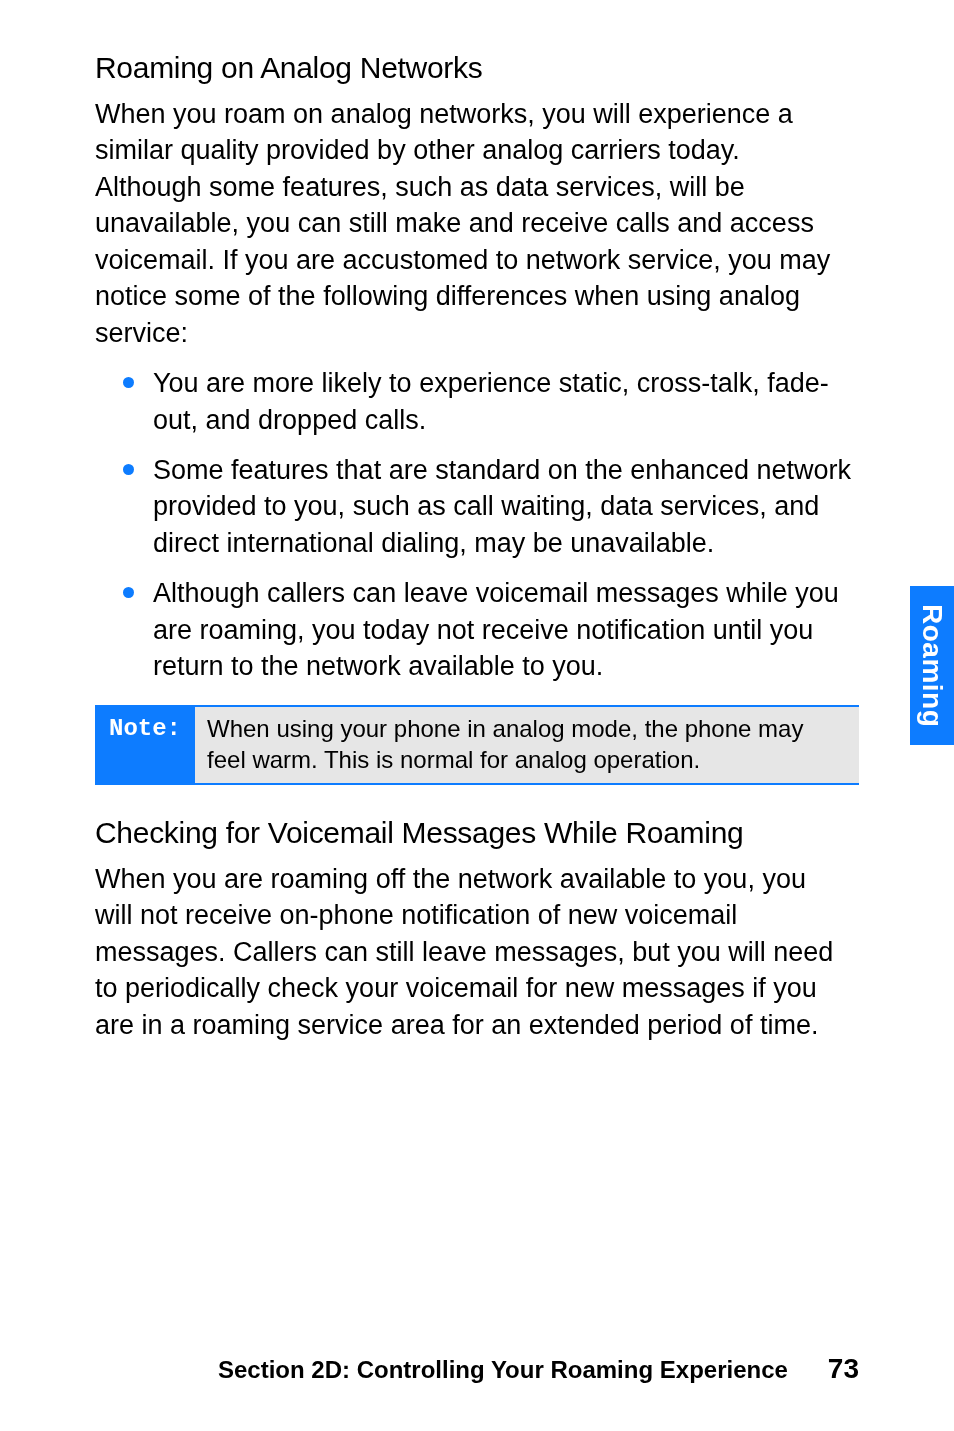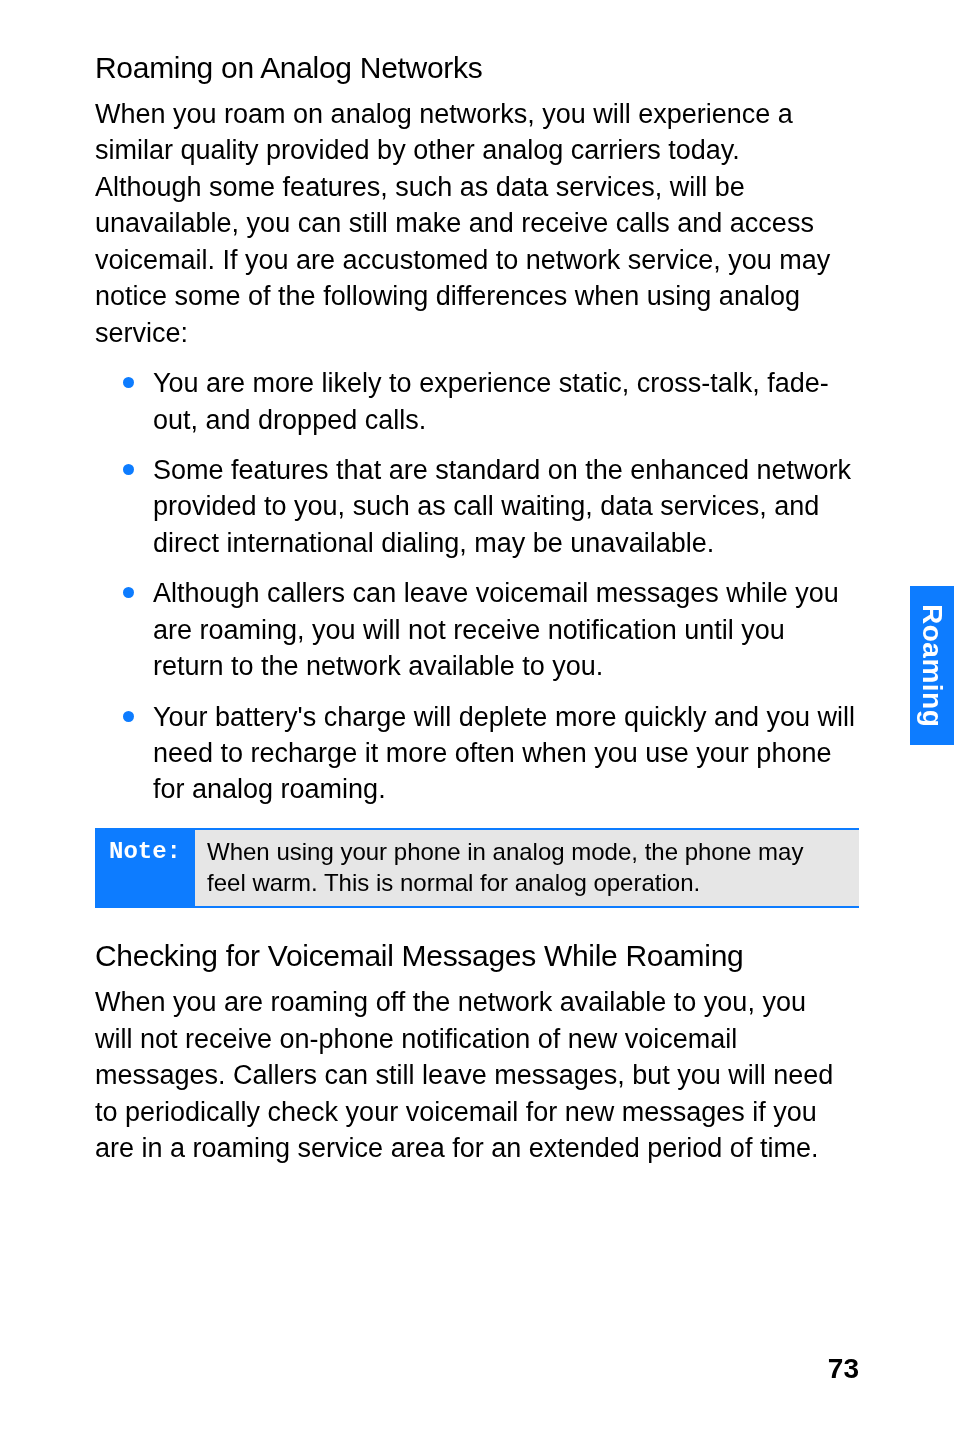--- a/index.html
+++ b/index.html
@@ -120,29 +120,29 @@
 
 <div class="page">
 
   <div class="side-tab">Roaming</div>
 
   <h2 class="h2">Roaming on Analog Networks</h2>
   <p class="para">When you roam on analog networks, you will experience a similar quality provided by other analog carriers today. Although some features, such as data services, will be unavailable, you can still make and receive calls and access voicemail. If you are accustomed to network service, you may notice some of the following differences when using analog service:</p>
   <ul class="bullets">
     <li>You are more likely to experience static, cross-talk, fade-out, and dropped calls.</li>
     <li>Some features that are standard on the enhanced network provided to you, such as call waiting, data services, and direct international dialing, may be unavailable.</li>
-    <li>Although callers can leave voicemail messages while you are roaming, you will not receive notification until you return to the network available to you.</li>
-    <li>Your battery's charge will deplete more quickly and you will need to recharge it more often when you use your phone for analog roaming.</li>
+    <li>Although callers can leave voicemail messages while you are roaming, you today not receive notification until you return to the network available to you.</li>
   </ul>
 
   <div class="note-box">
     <div class="note-label">Note:</div>
     <div class="note-body">When using your phone in analog mode, the phone may feel warm. This is normal for analog operation.</div>
   </div>
 
   <h2 class="h2">Checking for Voicemail Messages While Roaming</h2>
   <p class="para">When you are roaming off the network available to you, you will not receive on-phone notification of new voicemail messages. Callers can still leave messages, but you will need to periodically check your voicemail for new messages if you are in a roaming service area for an extended period of time.</p>
 
   <div class="footer">
+    <span class="footer-title">Section 2D: Controlling Your Roaming Experience</span>
     <span class="footer-page">73</span>
   </div>
 
 </div>
 
 </body></html>

